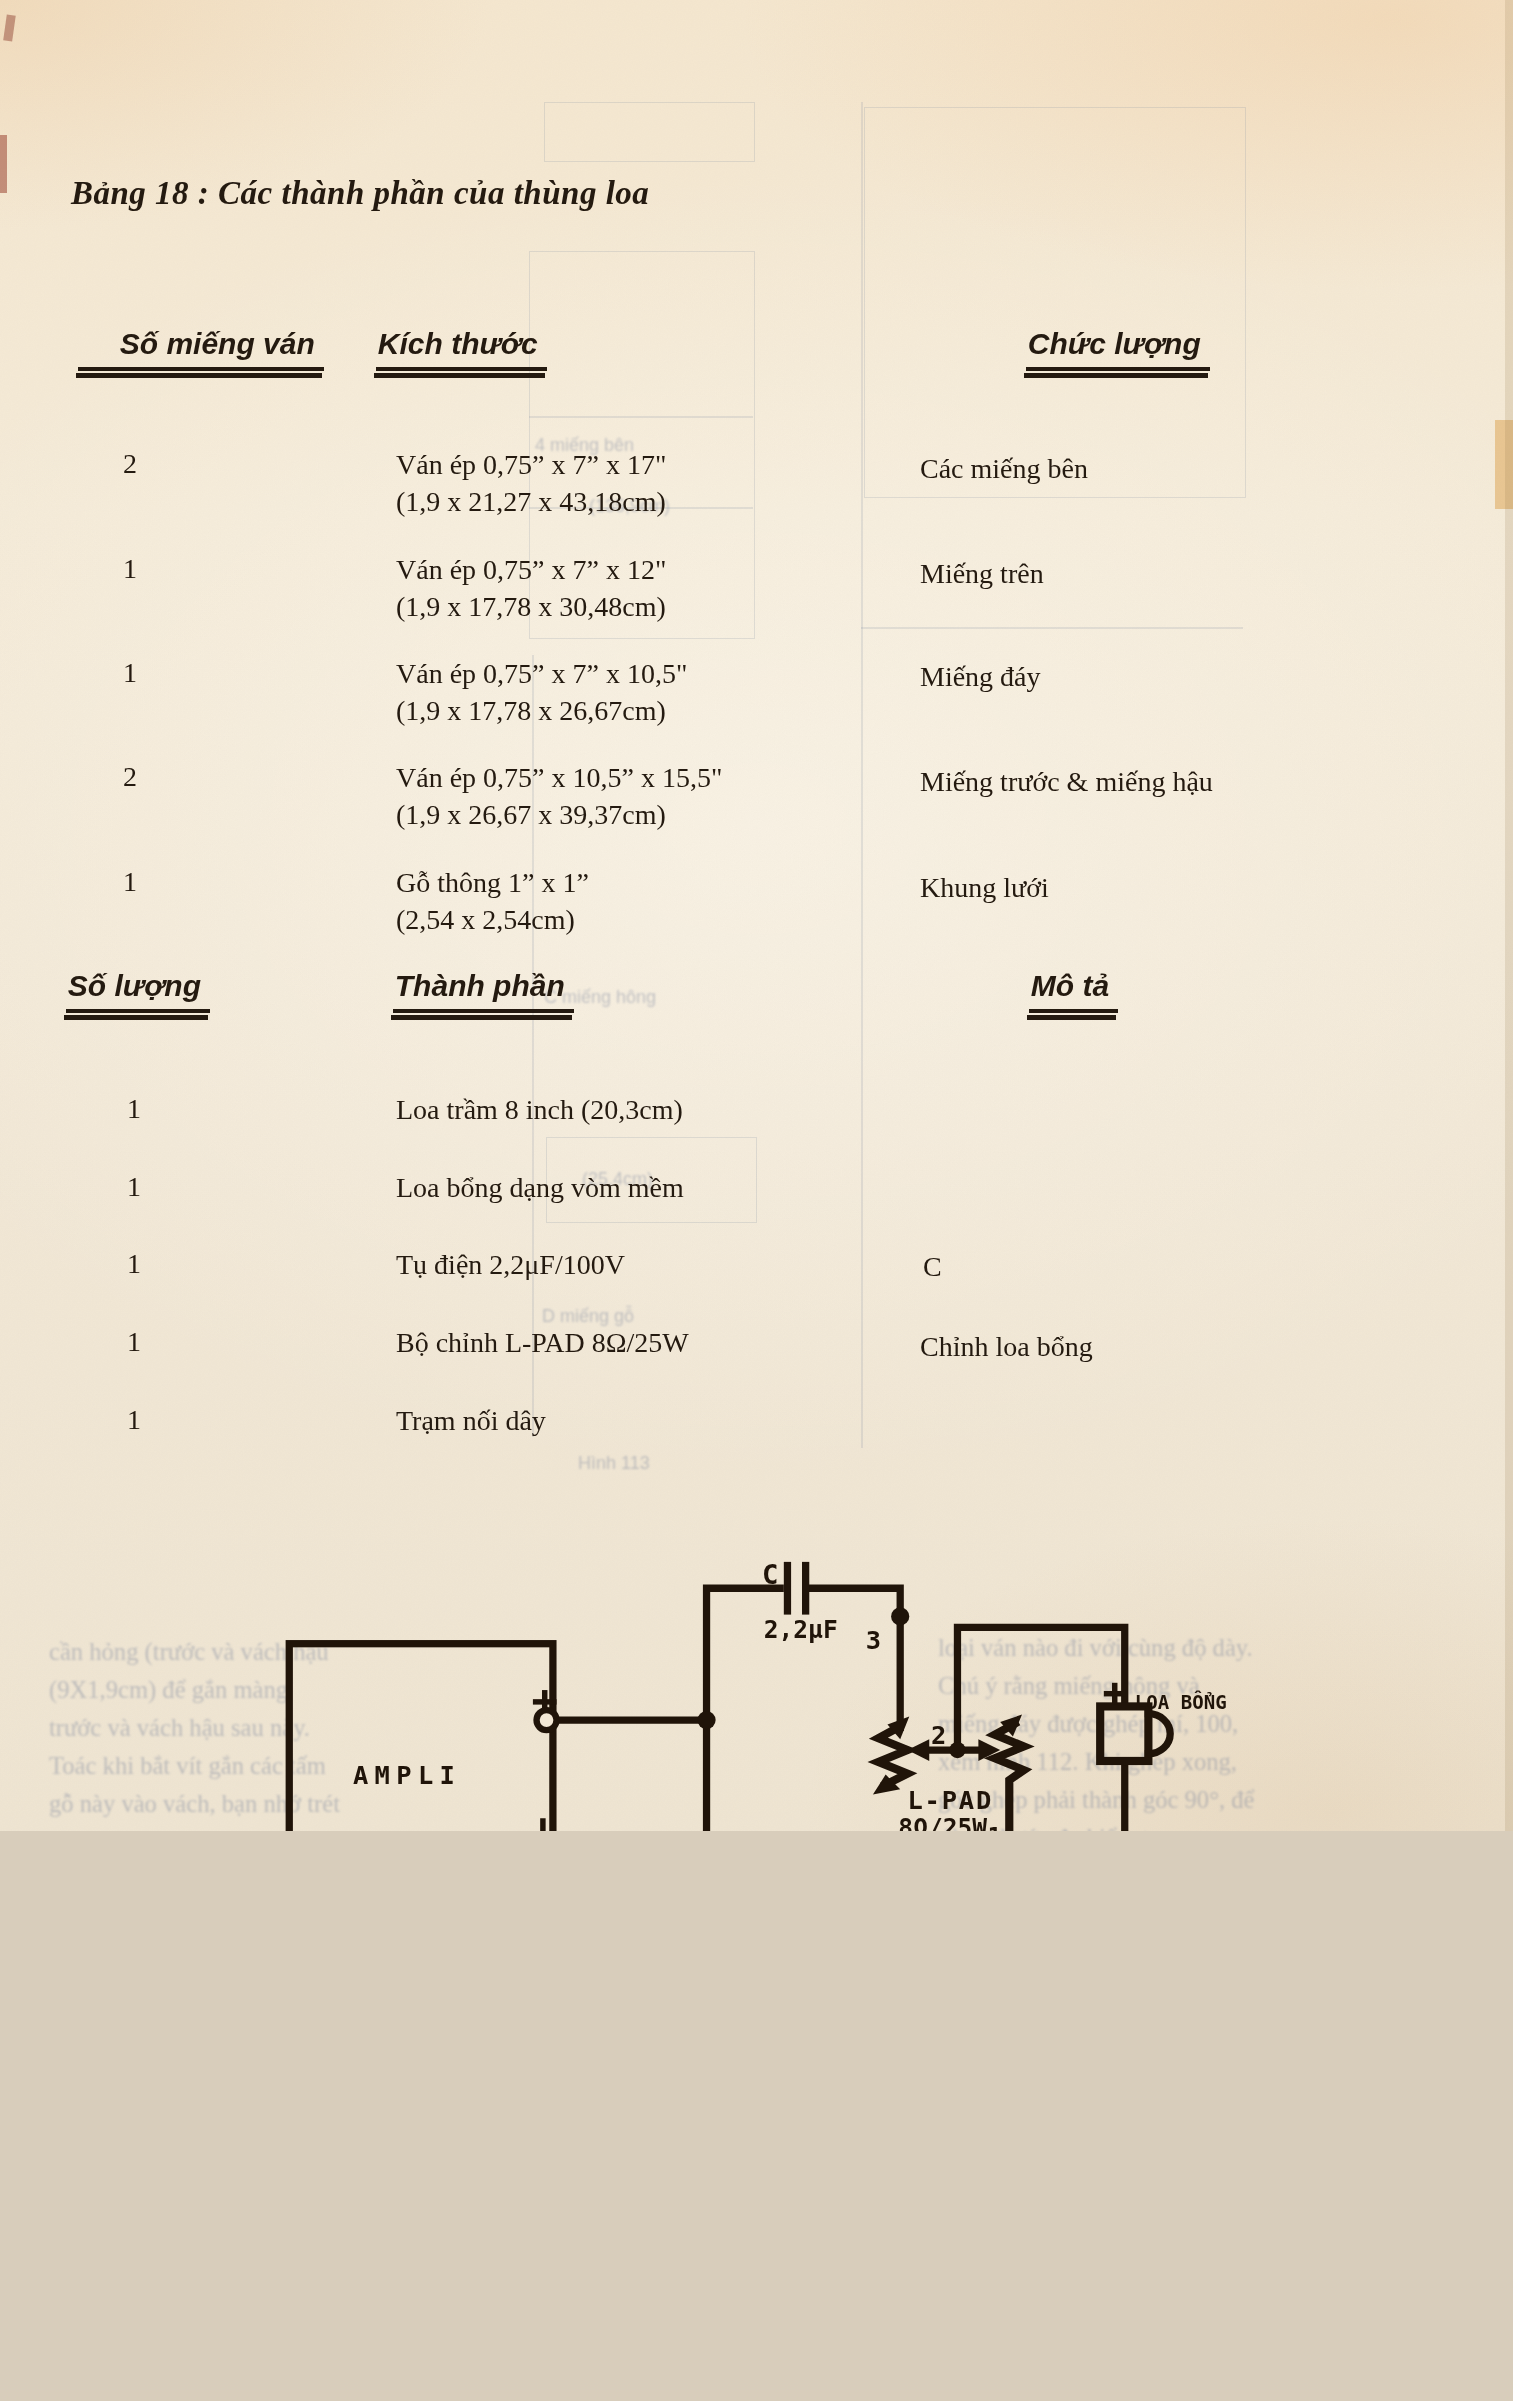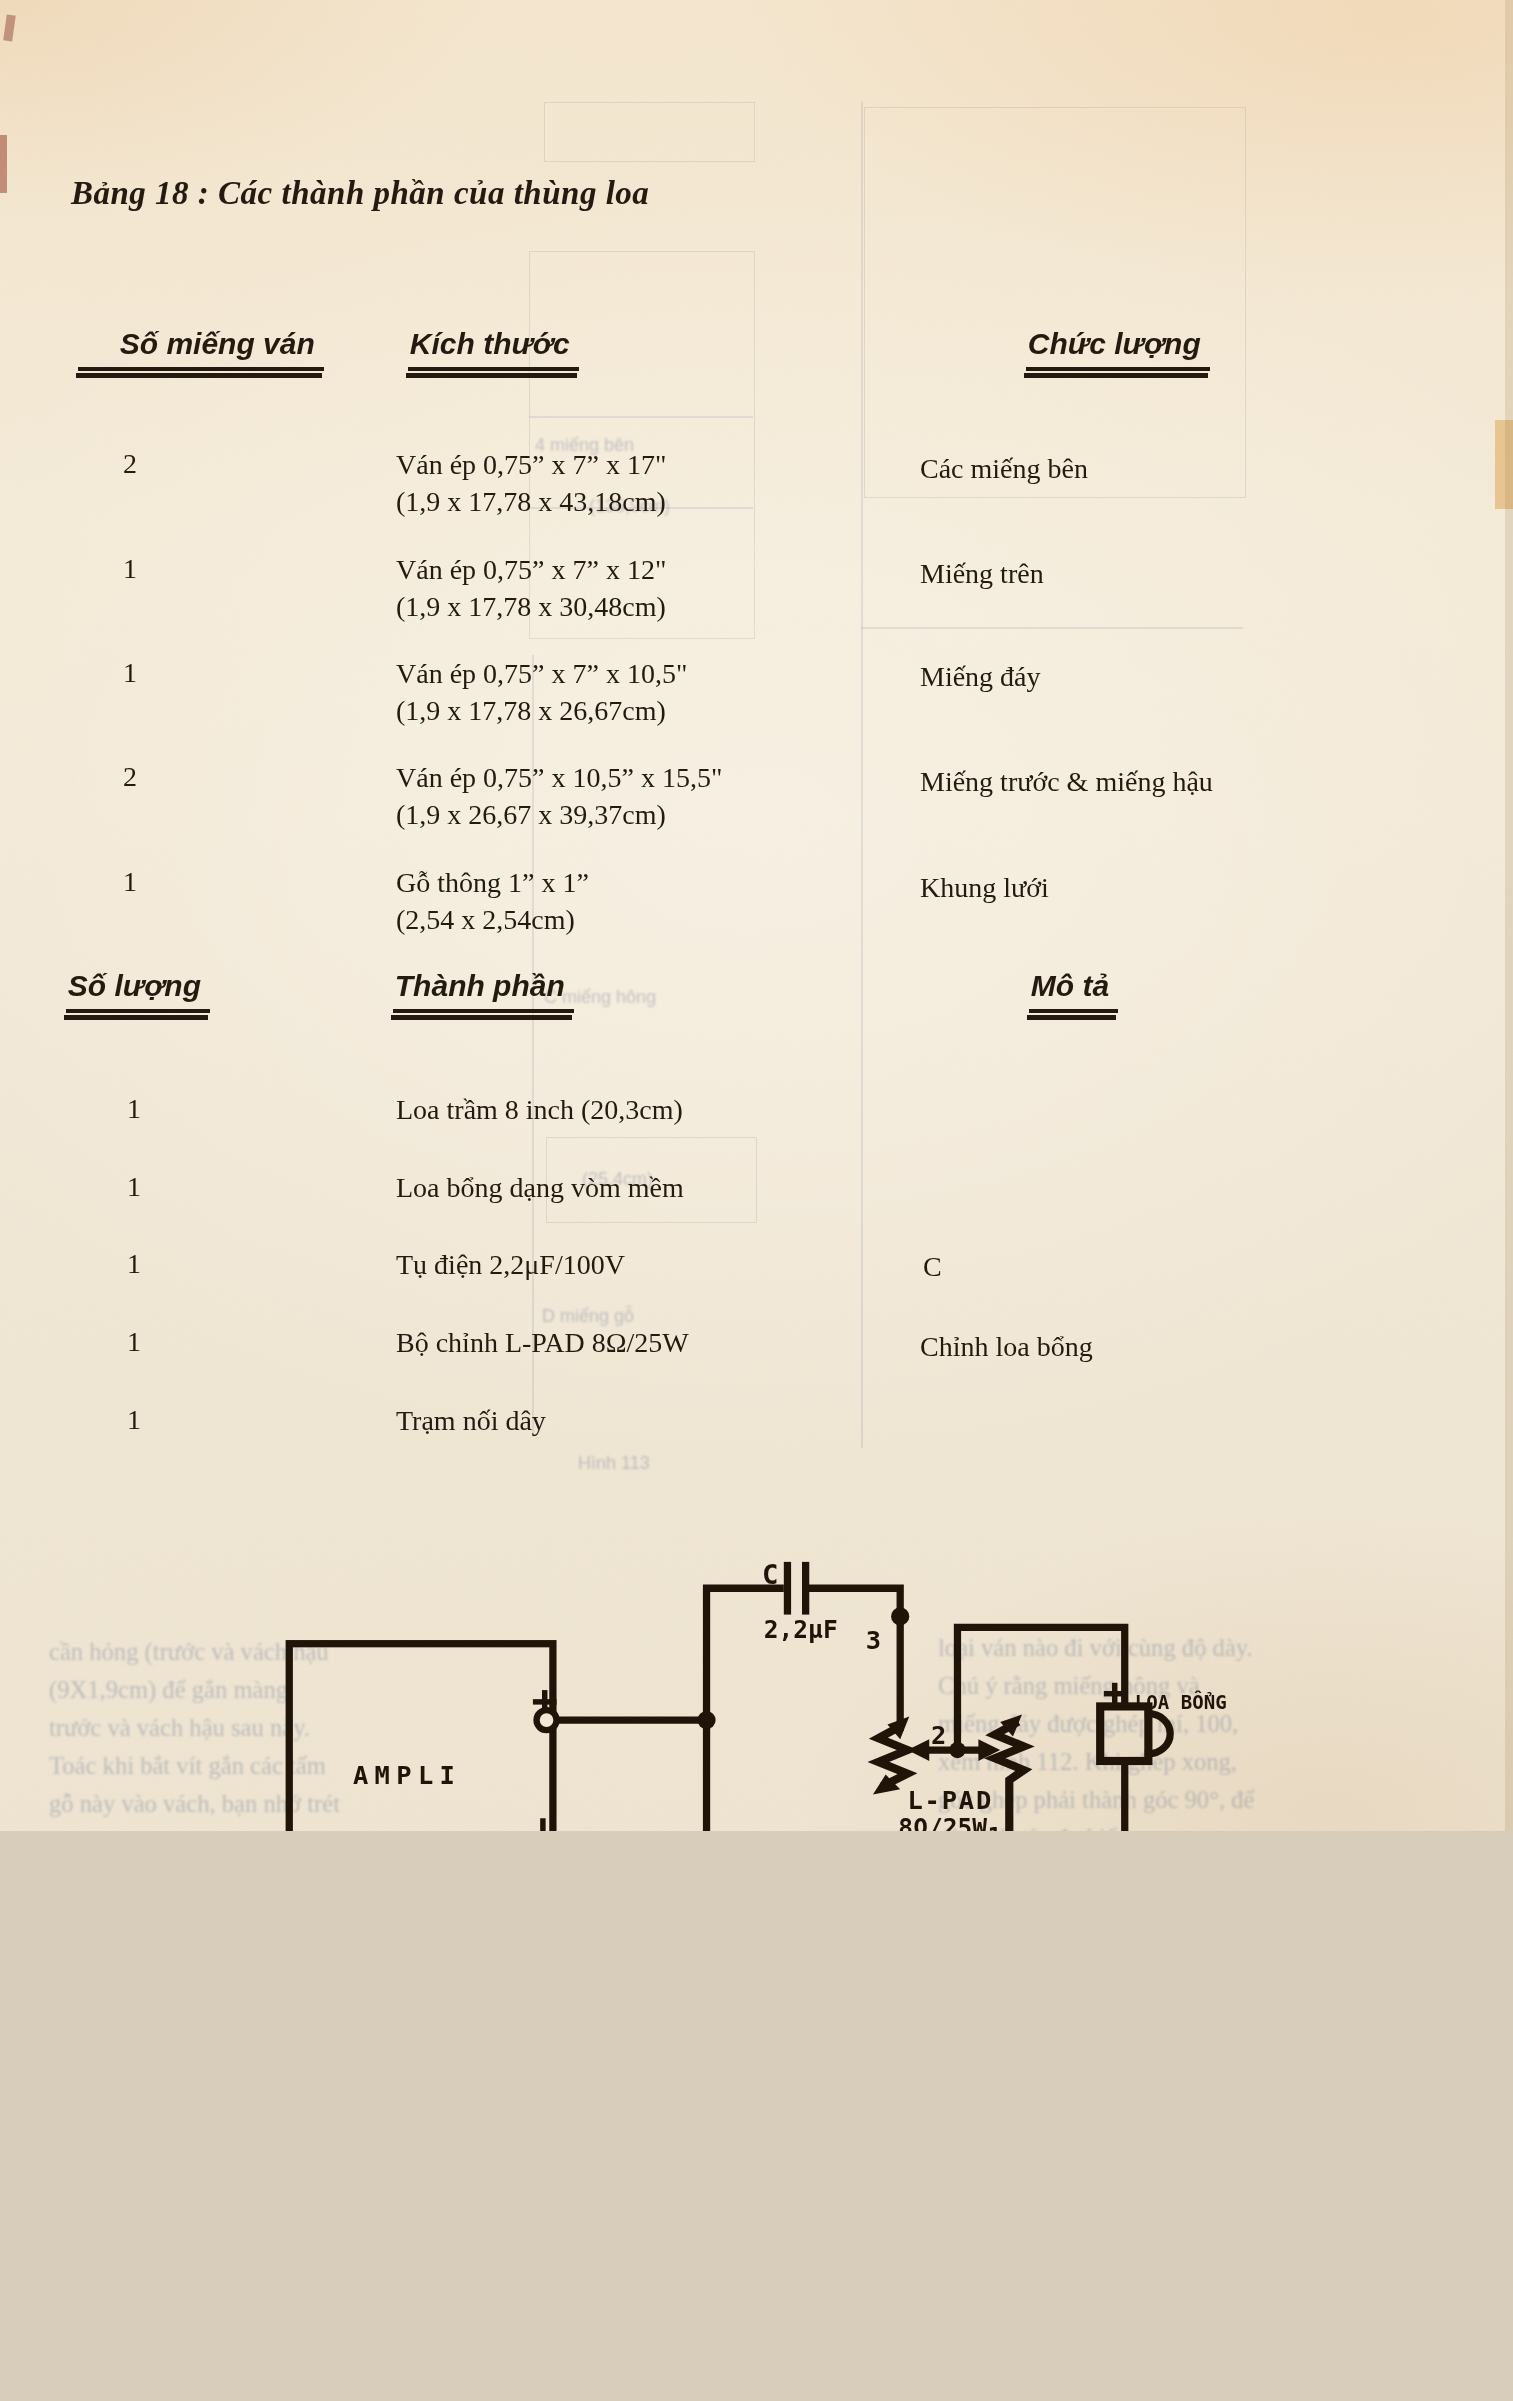--- a/index.html
+++ b/index.html
@@ -102,28 +102,28 @@
     <div>thêm gỗ nối gỗ nghe, tận</div>
       <div>dụng tư la tra vặn ốp dây</div>
     <div>5/8” (1,6cm) cắt ra, hoặc là gỗ</div>
       <div>thông 1” x 1” (2,54 x 2,54cm).</div>
     <div>Đặt đầu các thanh gỗ có ...</div>
   </div>
 
   <div class="title abs" style="left:71px;top:175px;">Bảng 18 : Các thành phần của thùng loa</div>
 
   <div class="abs" style="left:78px;top:327px;text-align:right;"><span class="hdr" style="min-width:235px;">Số miếng ván</span></div>
-  <div class="abs" style="left:408px;top:327px;"><span class="hdr">Kích thước</span></div>
+  <div class="abs" style="left:376px;top:327px;"><span class="hdr">Kích thước</span></div>
   <div class="abs" style="left:1026px;top:327px;"><span class="hdr">Chức lượng</span></div>
 
   <div>
     <div class="qty abs" style="left:123px;top:448px;">2</div>
     <div class="cell abs" style="left:396px;top:446px;">
       <div>Ván ép 0,75” x 7” x 17"</div>
-        <div>(1,9 x 17,78 x 43,18cm)</div>
+        <div>(1,9 x 21,27 x 43,18cm)</div>
     </div>
     <div class="cell abs" style="left:920px;top:450px;">Các miếng bên</div>
   </div>
   <div>
     <div class="qty abs" style="left:123px;top:553px;">1</div>
     <div class="cell abs" style="left:396px;top:551px;">
       <div>Ván ép 0,75” x 7” x 12"</div>
         <div>(1,9 x 17,78 x 30,48cm)</div>
     </div>
     <div class="cell abs" style="left:920px;top:555px;">Miếng trên</div>

